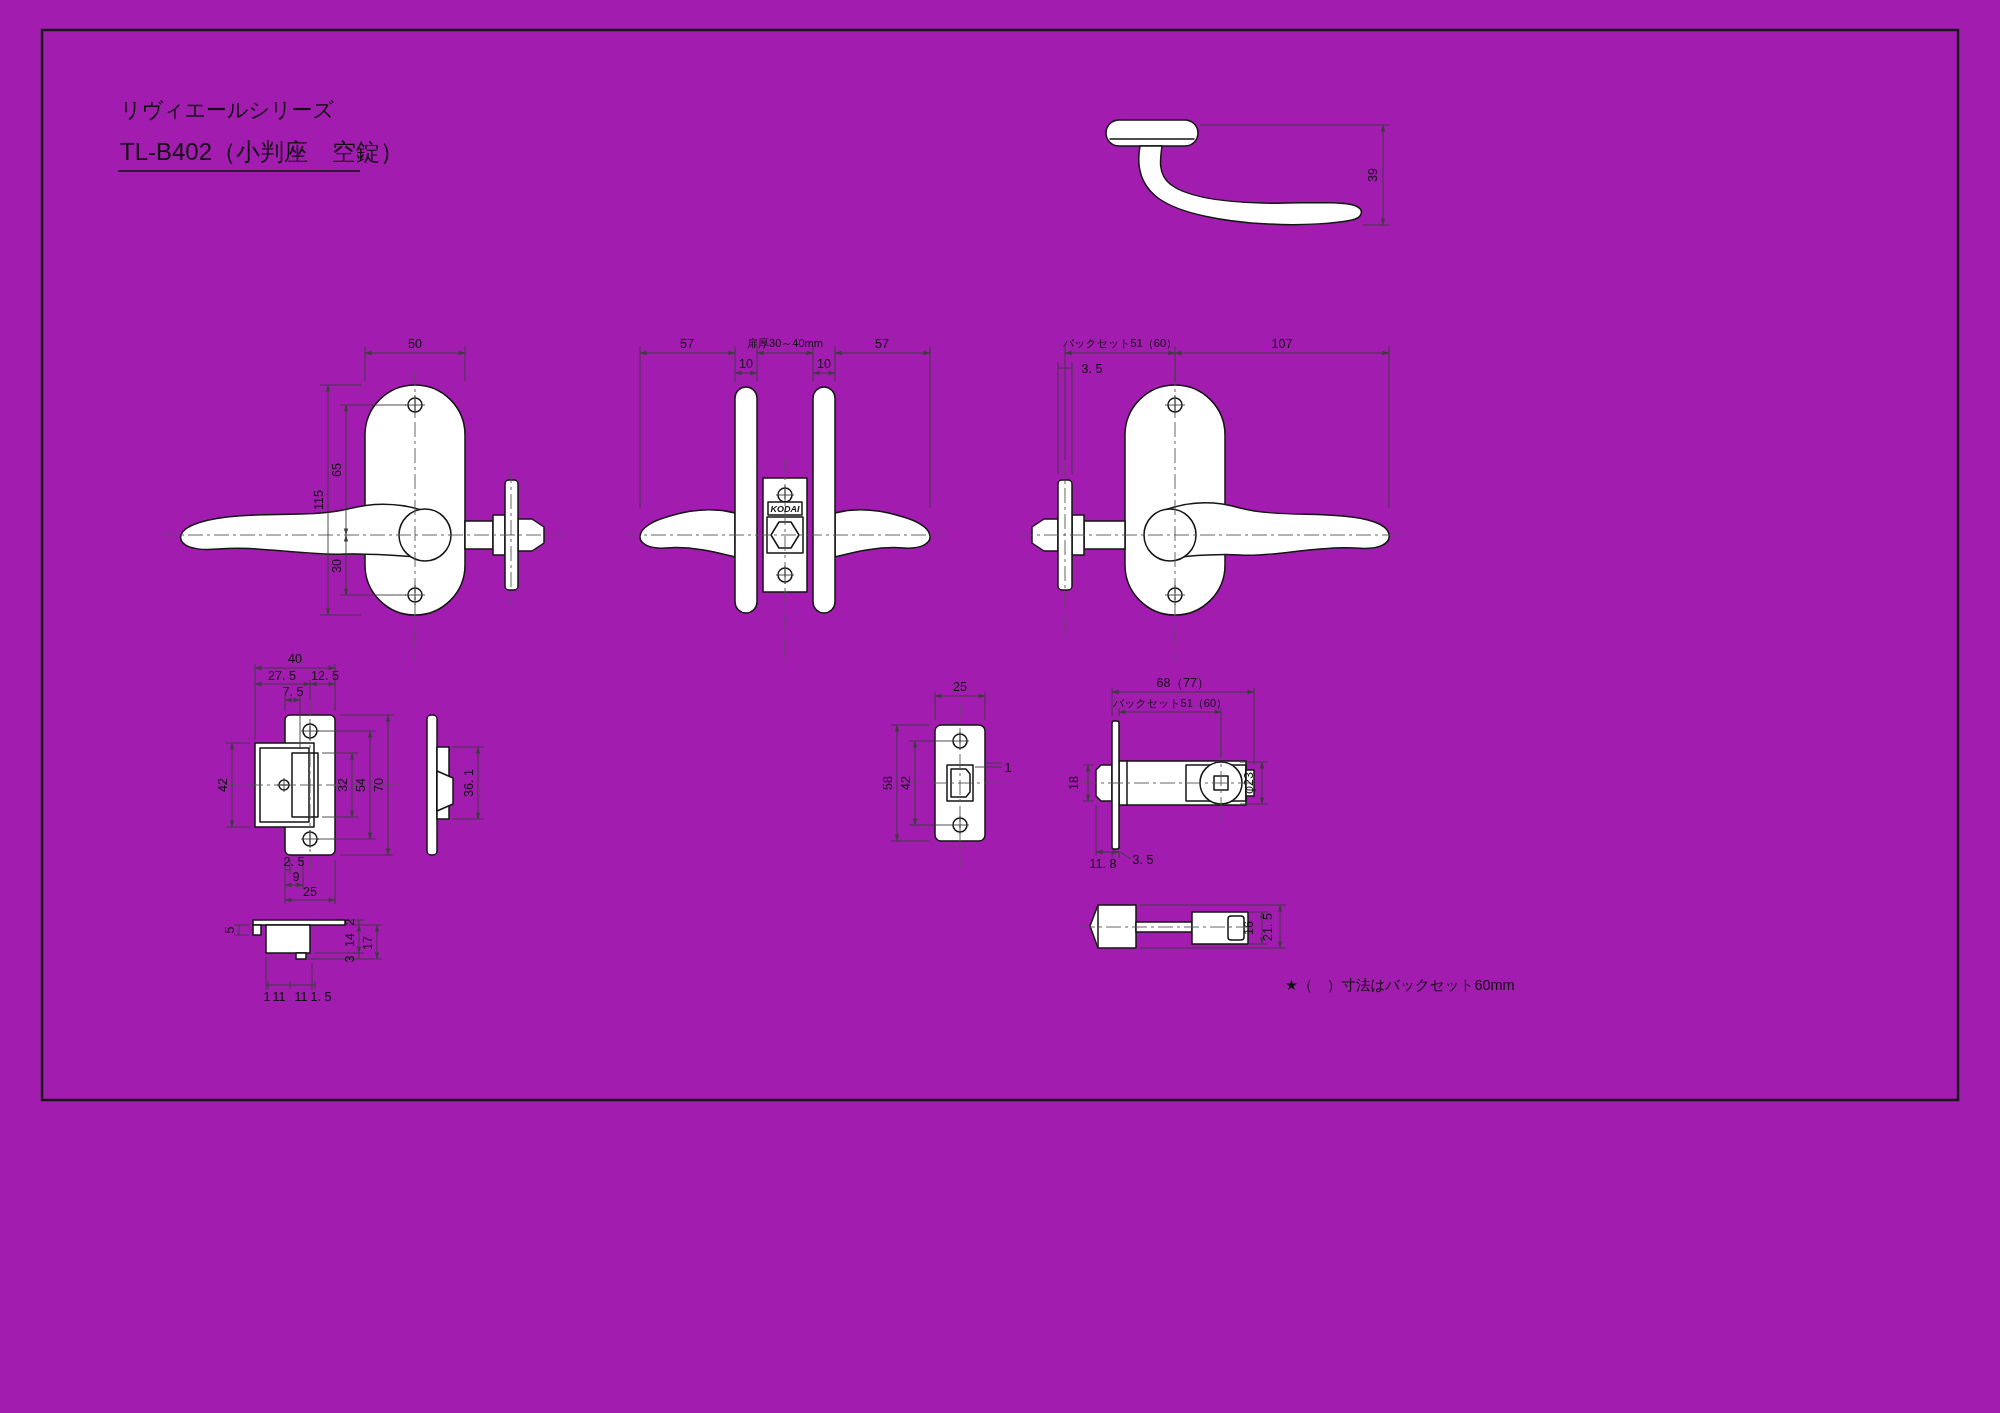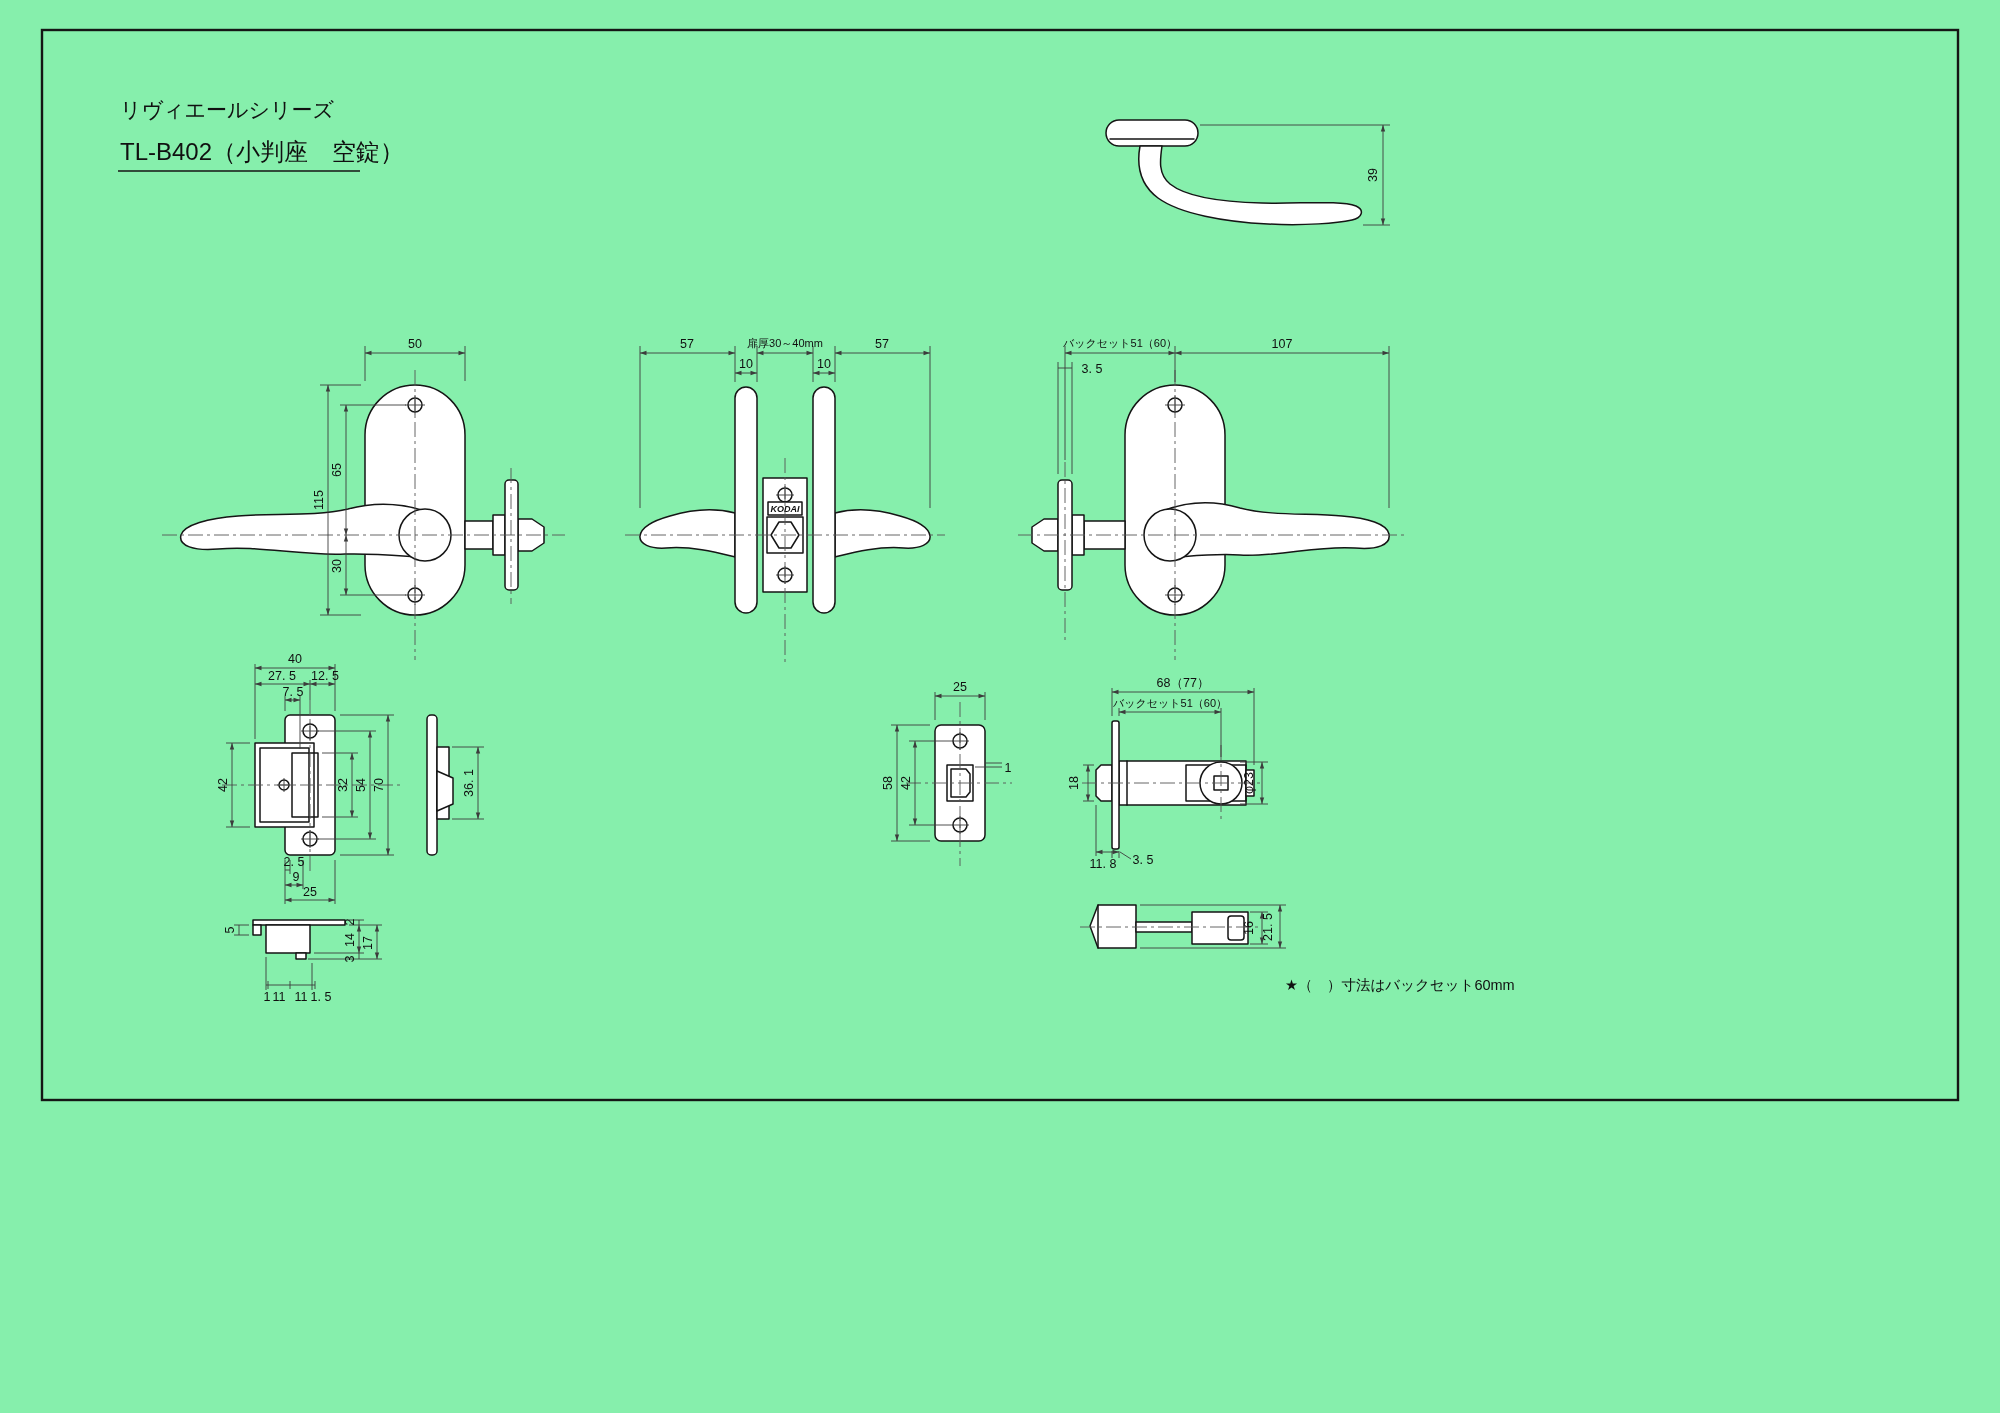--- a/index.html
+++ b/index.html
@@ -1,16 +1,16 @@
 <!DOCTYPE html>
 <html><head>
 <meta charset="utf-8">
 <style>
   html,body{margin:0;padding:0;background:#ffffff;}
-  .sheet{position:relative;width:2000px;height:1413px;background:#86efac;overflow:hidden;
+  .sheet{position:relative;width:2000px;height:1413px;background:#a21caf;overflow:hidden;
          font-family:"Liberation Sans","DejaVu Sans",sans-serif;text-align:right;}
   svg{position:absolute;left:0;top:0;}
   .ln{fill:none;stroke:#151515;stroke-width:1.5;stroke-linejoin:round;stroke-linecap:round;}
   .lnf{fill:#ffffff;stroke:#151515;stroke-width:1.5;stroke-linejoin:round;}
   .thin{fill:none;stroke:#3c3c3c;stroke-width:0.9;}
   .dl{fill:none;stroke:#3c3c3c;stroke-width:0.9;}
   .cl{fill:none;stroke:#565656;stroke-width:0.9;stroke-dasharray:15 4 3 4;}
   text{fill:#101010;font-family:"Liberation Sans","DejaVu Sans",sans-serif;}
   .dim{font-size:12.5px;text-anchor:middle;}
   .dimjp{font-size:11px;text-anchor:middle;}

